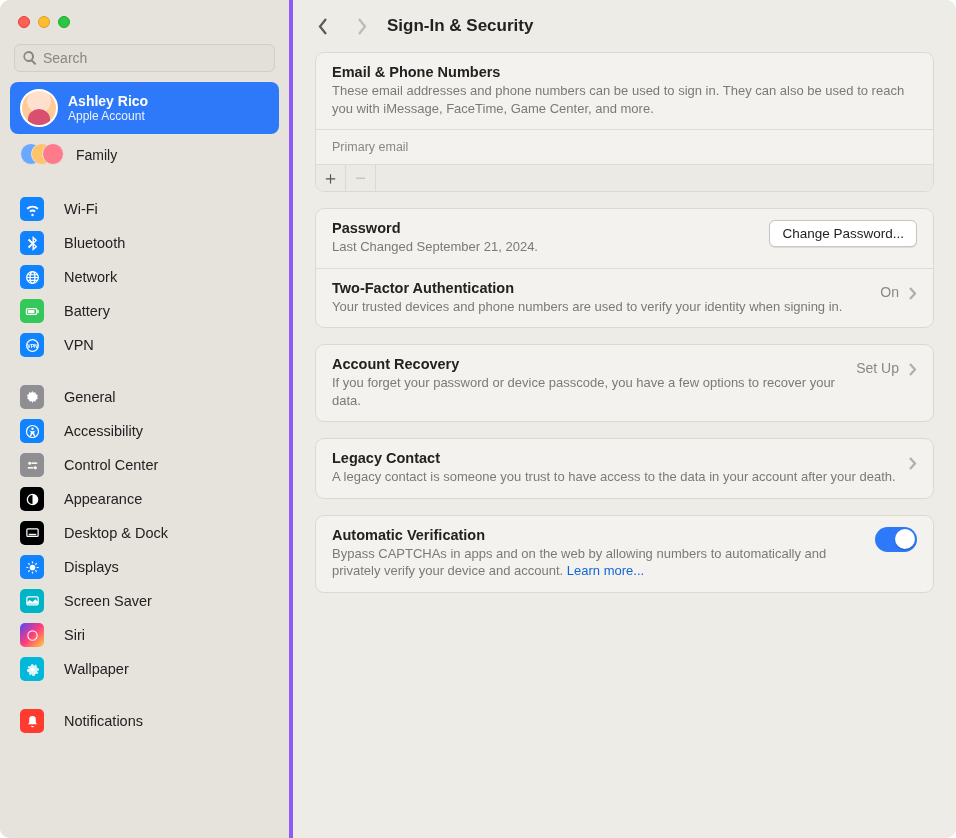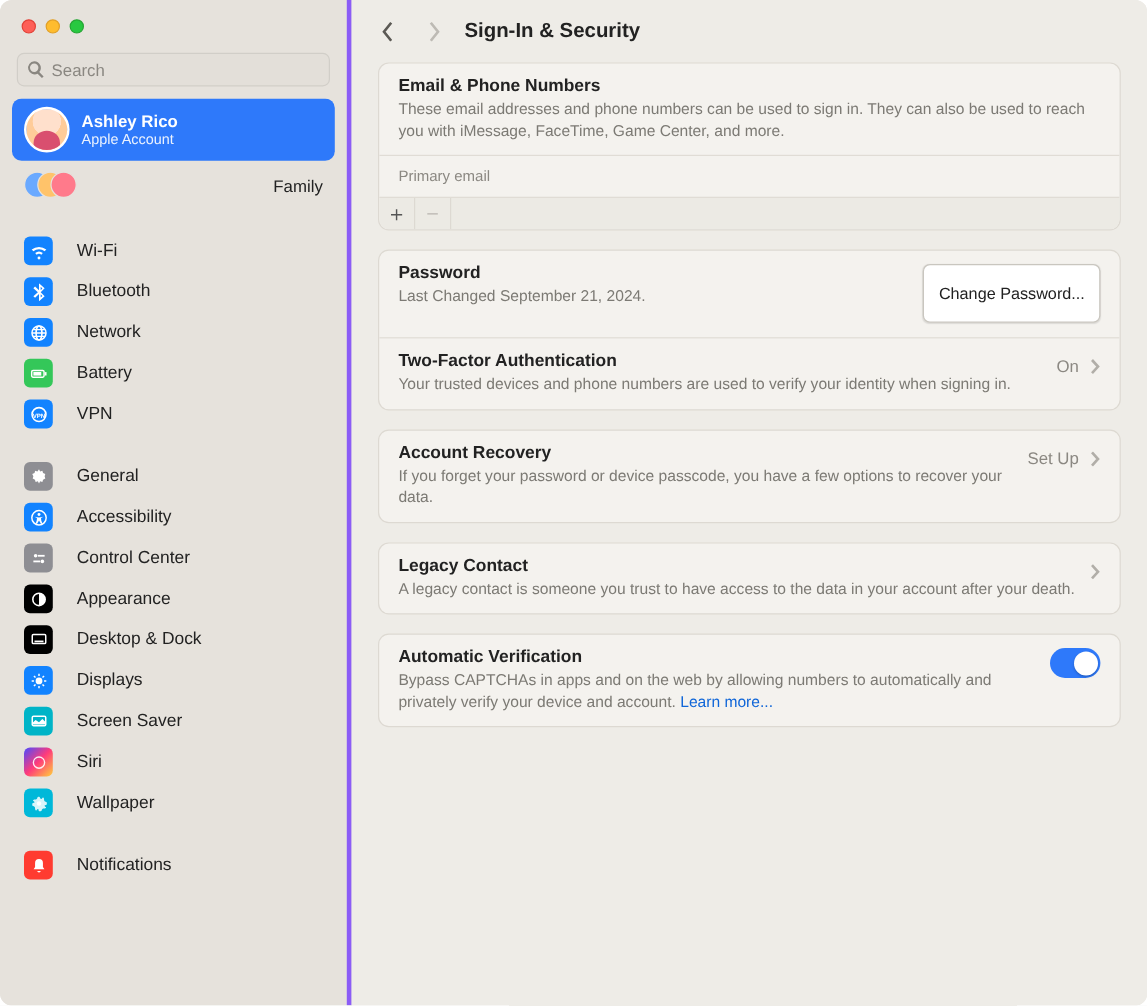--- a/index.html
+++ b/index.html
@@ -14,21 +14,21 @@
   .search-wrap { margin: 16px 14px 10px 14px; position: relative; }
   .search-wrap svg { position: absolute; left: 8px; top: 6px; width: 16px; height: 16px; fill: #8a8781; }
   .search { width: 100%; height: 28px; border: 1px solid #d1cec8; border-radius: 6px; padding: 0 8px 0 28px; font-size: 14px; background: #e3dfd9; color: #333; }
   .search::placeholder { color: #8a8781; }
   .side-list { flex: 1; overflow-y: auto; padding: 0 10px 10px 10px; }
   .user-row { display: flex; align-items: center; gap: 10px; padding: 7px 10px; border-radius: 8px; background: #2e79fa; color: #fff; cursor: pointer; }
   .avatar { width: 38px; height: 38px; border-radius: 50%; background: radial-gradient(circle at 50% 30%, #ffe0cc 0 40%, #ffcc99 41% 100%); border: 2px solid #fff; flex-shrink: 0; position:relative; overflow:hidden;}
   .avatar::after{content:"";position:absolute;bottom:-4px;left:6px;right:6px;height:20px;border-radius:50% 50% 0 0;background:#d94f6f;}
   .user-row .name { font-size: 14px; font-weight: 600; }
   .user-row .sub  { font-size: 12px; opacity: 0.9; }
-  .fam-row { display: flex; align-items: center; gap: 12px; padding: 7px 10px; margin-top: 2px; border-radius: 8px; cursor: pointer; justify-content: space-between; }
+  .fam-row { display: flex; align-items: center; gap: 12px; padding: 7px 10px; margin-top: 2px; border-radius: 8px; cursor: pointer; }
   .fam-avs { position: relative; width: 44px; height: 24px; }
   .fam-avs span { position: absolute; width: 22px; height: 22px; border-radius: 50%; border: 1.5px solid #e6e2dc; }
   .fa1 { left: 0;  background: #6aa9ff; }
   .fa2 { left: 11px; background: #ffc36a; }
   .fa3 { left: 22px; background: #ff7a8b; }
   .fam-row .label { font-size: 14px; color: #222; }
   .sec-gap { height: 18px; }
   .item { display: flex; align-items: center; gap: 20px; padding: 5px 10px; border-radius: 6px; cursor: pointer; }
   .item .label { font-size: 14.5px; color: #222; }
   .icn { width: 24px; height: 24px; border-radius: 5px; display: flex; align-items: center; justify-content: center; flex-shrink: 0; }
@@ -57,21 +57,21 @@
   .ep-email { font-size: 14px; color: #222; }
   .ep-sub   { font-size: 12.5px; color: #8b8882; margin-top: 1px; }
   .ep-actions { display: flex; gap: 0; border-top: 1px solid #e0dcd5; background: #eceae4; }
   .sq-btn { width: 30px; height: 26px; display: flex; align-items: center; justify-content: center; font-size: 18px; color: #555; cursor: pointer; border-right: 1px solid #ddd9d2; }
   .sq-btn.dis { color: #c3c0ba; cursor: default; }
   .row-flex { display: flex; align-items: flex-start; justify-content: space-between; gap: 12px; }
   .row-body { flex: 1; }
   .status-txt { font-size: 14px; color: #8b8882; }
   .chev { flex-shrink: 0; margin-top: 6px; }
   .chev svg { width: 8px; height: 13px; fill: none; stroke: #b1aea8; stroke-width: 2.2; }
-  .btn { background: #fff; border: 1px solid #c9c6bf; border-radius: 6px; padding: 16px 12px; font-size: 13.5px; color: #222; cursor: pointer; white-space: nowrap; box-shadow: 0 0.5px 1px rgba(0,0,0,.1); }
+  .btn { background: #fff; border: 1px solid #c9c6bf; border-radius: 6px; padding: 5px 12px; font-size: 13.5px; color: #222; cursor: pointer; white-space: nowrap; box-shadow: 0 0.5px 1px rgba(0,0,0,.1); }
   .toggle { position: relative; width: 42px; height: 25px; border-radius: 25px; background: #2e79fa; flex-shrink: 0; cursor: pointer; }
   .toggle::after { content: ""; position: absolute; right: 2.5px; top: 2.5px; width: 20px; height: 20px; border-radius: 50%; background: #fff; box-shadow: 0 1px 2px rgba(0,0,0,.25); }
   .link { color: #1066d8; cursor: pointer; }
 </style>
 </head>
 <body>
 
 <div class="window">
 
   <div class="sidebar">

